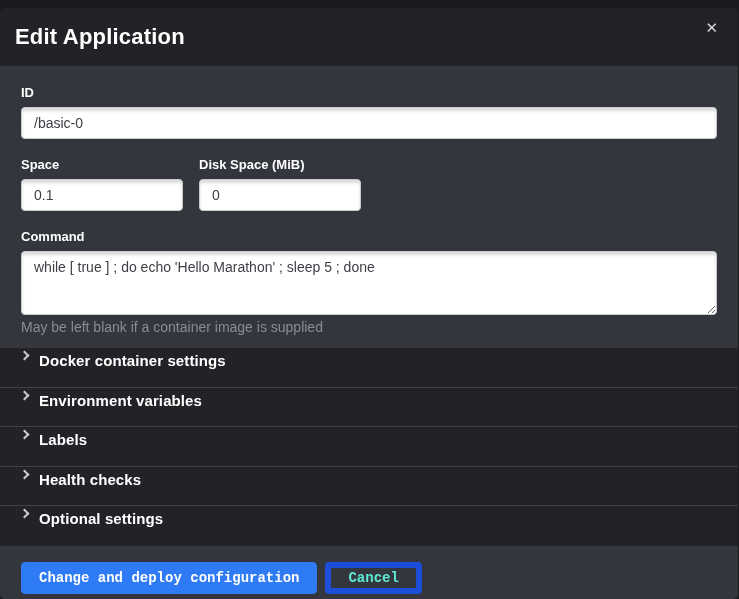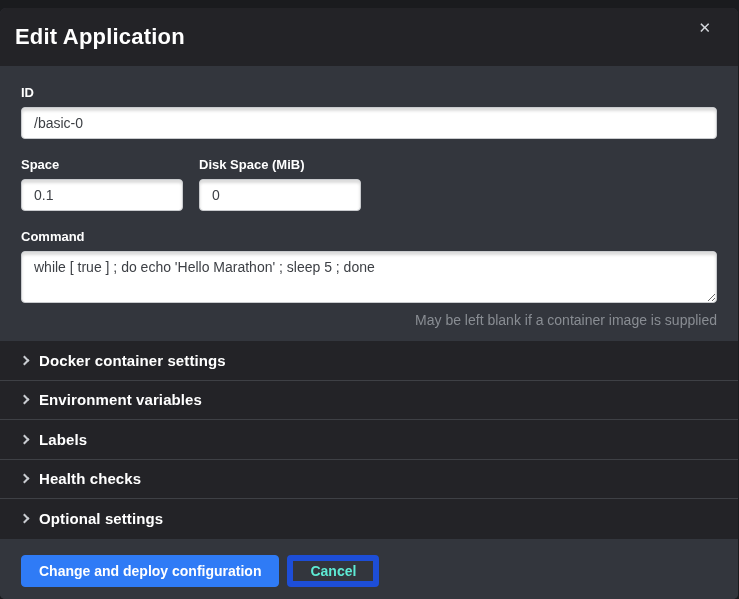--- a/index.html
+++ b/index.html
@@ -17,21 +17,21 @@
     overflow: hidden;
     display: flex;
     flex-direction: column;
   }
   .modal-header {
     background: #232327;
     height: 58px;
     flex: 0 0 auto;
     display: flex;
     align-items: center;
-    padding: 0 27px 0 15px;
+    padding: 0 20px 0 15px;
   }
   .modal-title {
     color: #ffffff;
     font-size: 22px;
     font-weight: 600;
     letter-spacing: 0.2px;
   }
   .close-x {
     margin-left: auto;
     color: #d4d7dc;
@@ -67,39 +67,37 @@
   }
   .text-input { height: 32px; }
   .field-group-id { margin-bottom: 18px; }
   .field-row {
     display: grid;
     grid-template-columns: repeat(4, 1fr);
     column-gap: 16px;
     margin-bottom: 18px;
   }
   .command-textarea {
-    height: 52px;
+    height: 64px;
     resize: both;
     line-height: 1.35;
   }
   .help-text {
     color: #898d93;
     font-size: 14px;
-    margin-top: 5px;
-    text-align: right;
   }
   .sections {
     background: #232327;
     flex: 1 1 auto;
   }
   .section-row {
     height: 39.5px;
     display: flex;
-    align-items: center;
-    padding: 12px 21px;
+    align-items: flex-start;
+    padding: 4px 21px;
     border-bottom: 1px solid #3e4045;
     cursor: pointer;
   }
   .section-row:last-child { border-bottom: none; }
   .chevron {
     width: 7px; height: 7px;
     border-top: 2px solid #c9ccd1;
     border-right: 2px solid #c9ccd1;
     transform: rotate(45deg);
     margin-right: 11px;
@@ -116,21 +114,21 @@
     flex: 0 0 auto;
     padding: 16px 21px 0 21px;
     height: 68px;
     display: flex;
     align-items: flex-start;
     gap: 8px;
   }
   .btn {
     height: 32px;
     border-radius: 4px;
-    font-family: Liberation Sans, sans-serif;
+    font-family: Liberation Mono, monospace;
     font-size: 14px;
     font-weight: 700;
     cursor: pointer;
     padding: 0 17px;
   }
   .btn-primary {
     background: #2f7bf6;
     border: 1px solid #2f7bf6;
     color: #ffffff;
   }

